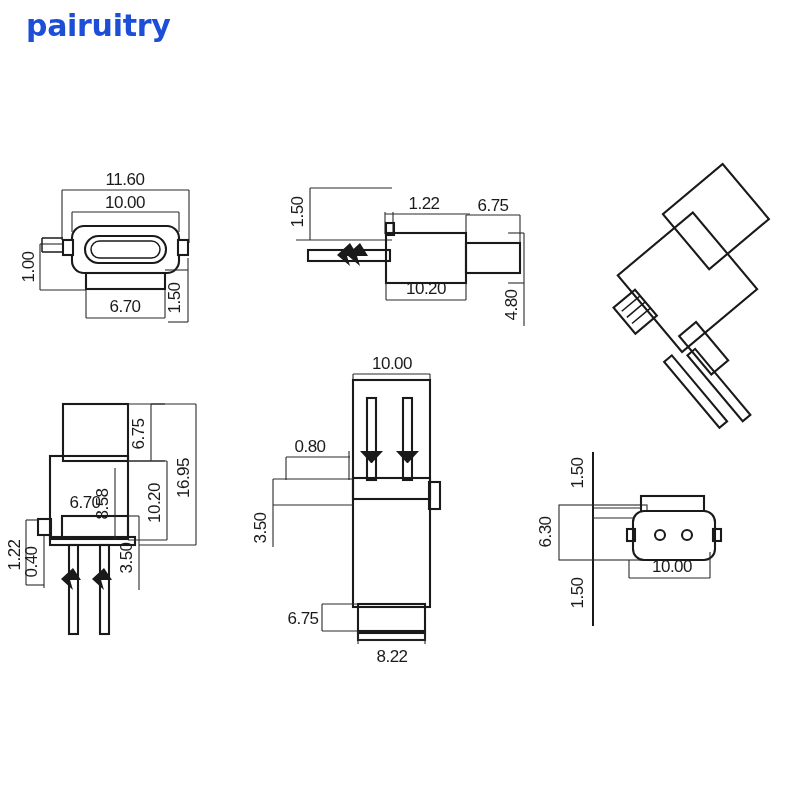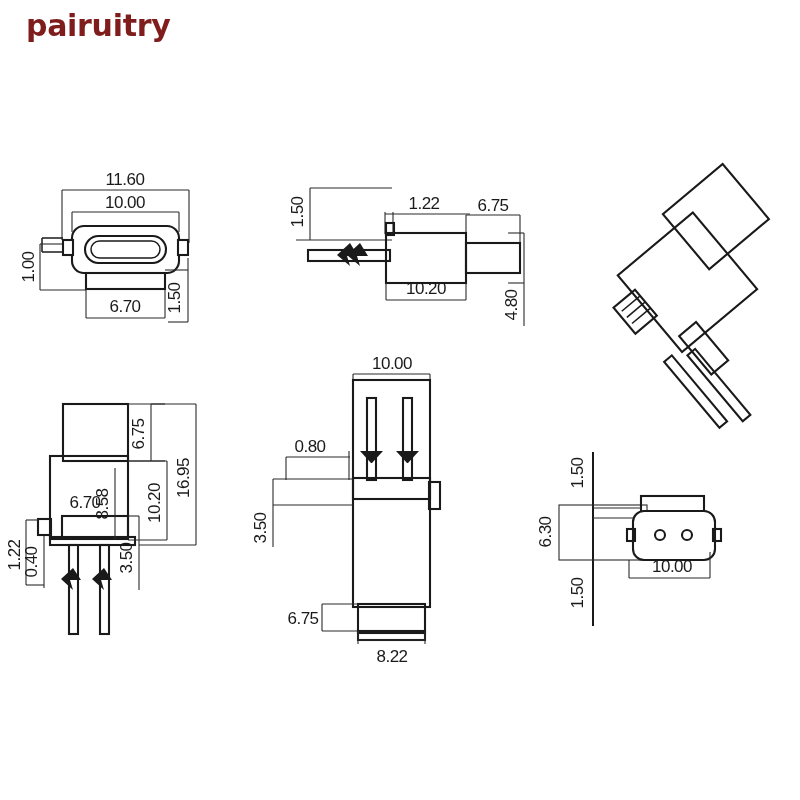--- a/index.html
+++ b/index.html
@@ -13,21 +13,21 @@
     font-family: "Liberation Sans", sans-serif;
     overflow: hidden;
     position: relative;
   }
   #watermark {
     position: absolute;
     left: 26px;
     top: 8px;
     font-size: 30px;
     font-weight: bold;
-    color: #7f1d1d;
+    color: #1d4ed8;
     letter-spacing: -0.3px;
     font-family: "DejaVu Sans", sans-serif;
   }
   #sheet {
     position: absolute;
     left: 0;
     top: 0;
     width: 800px;
     height: 800px;
   }

